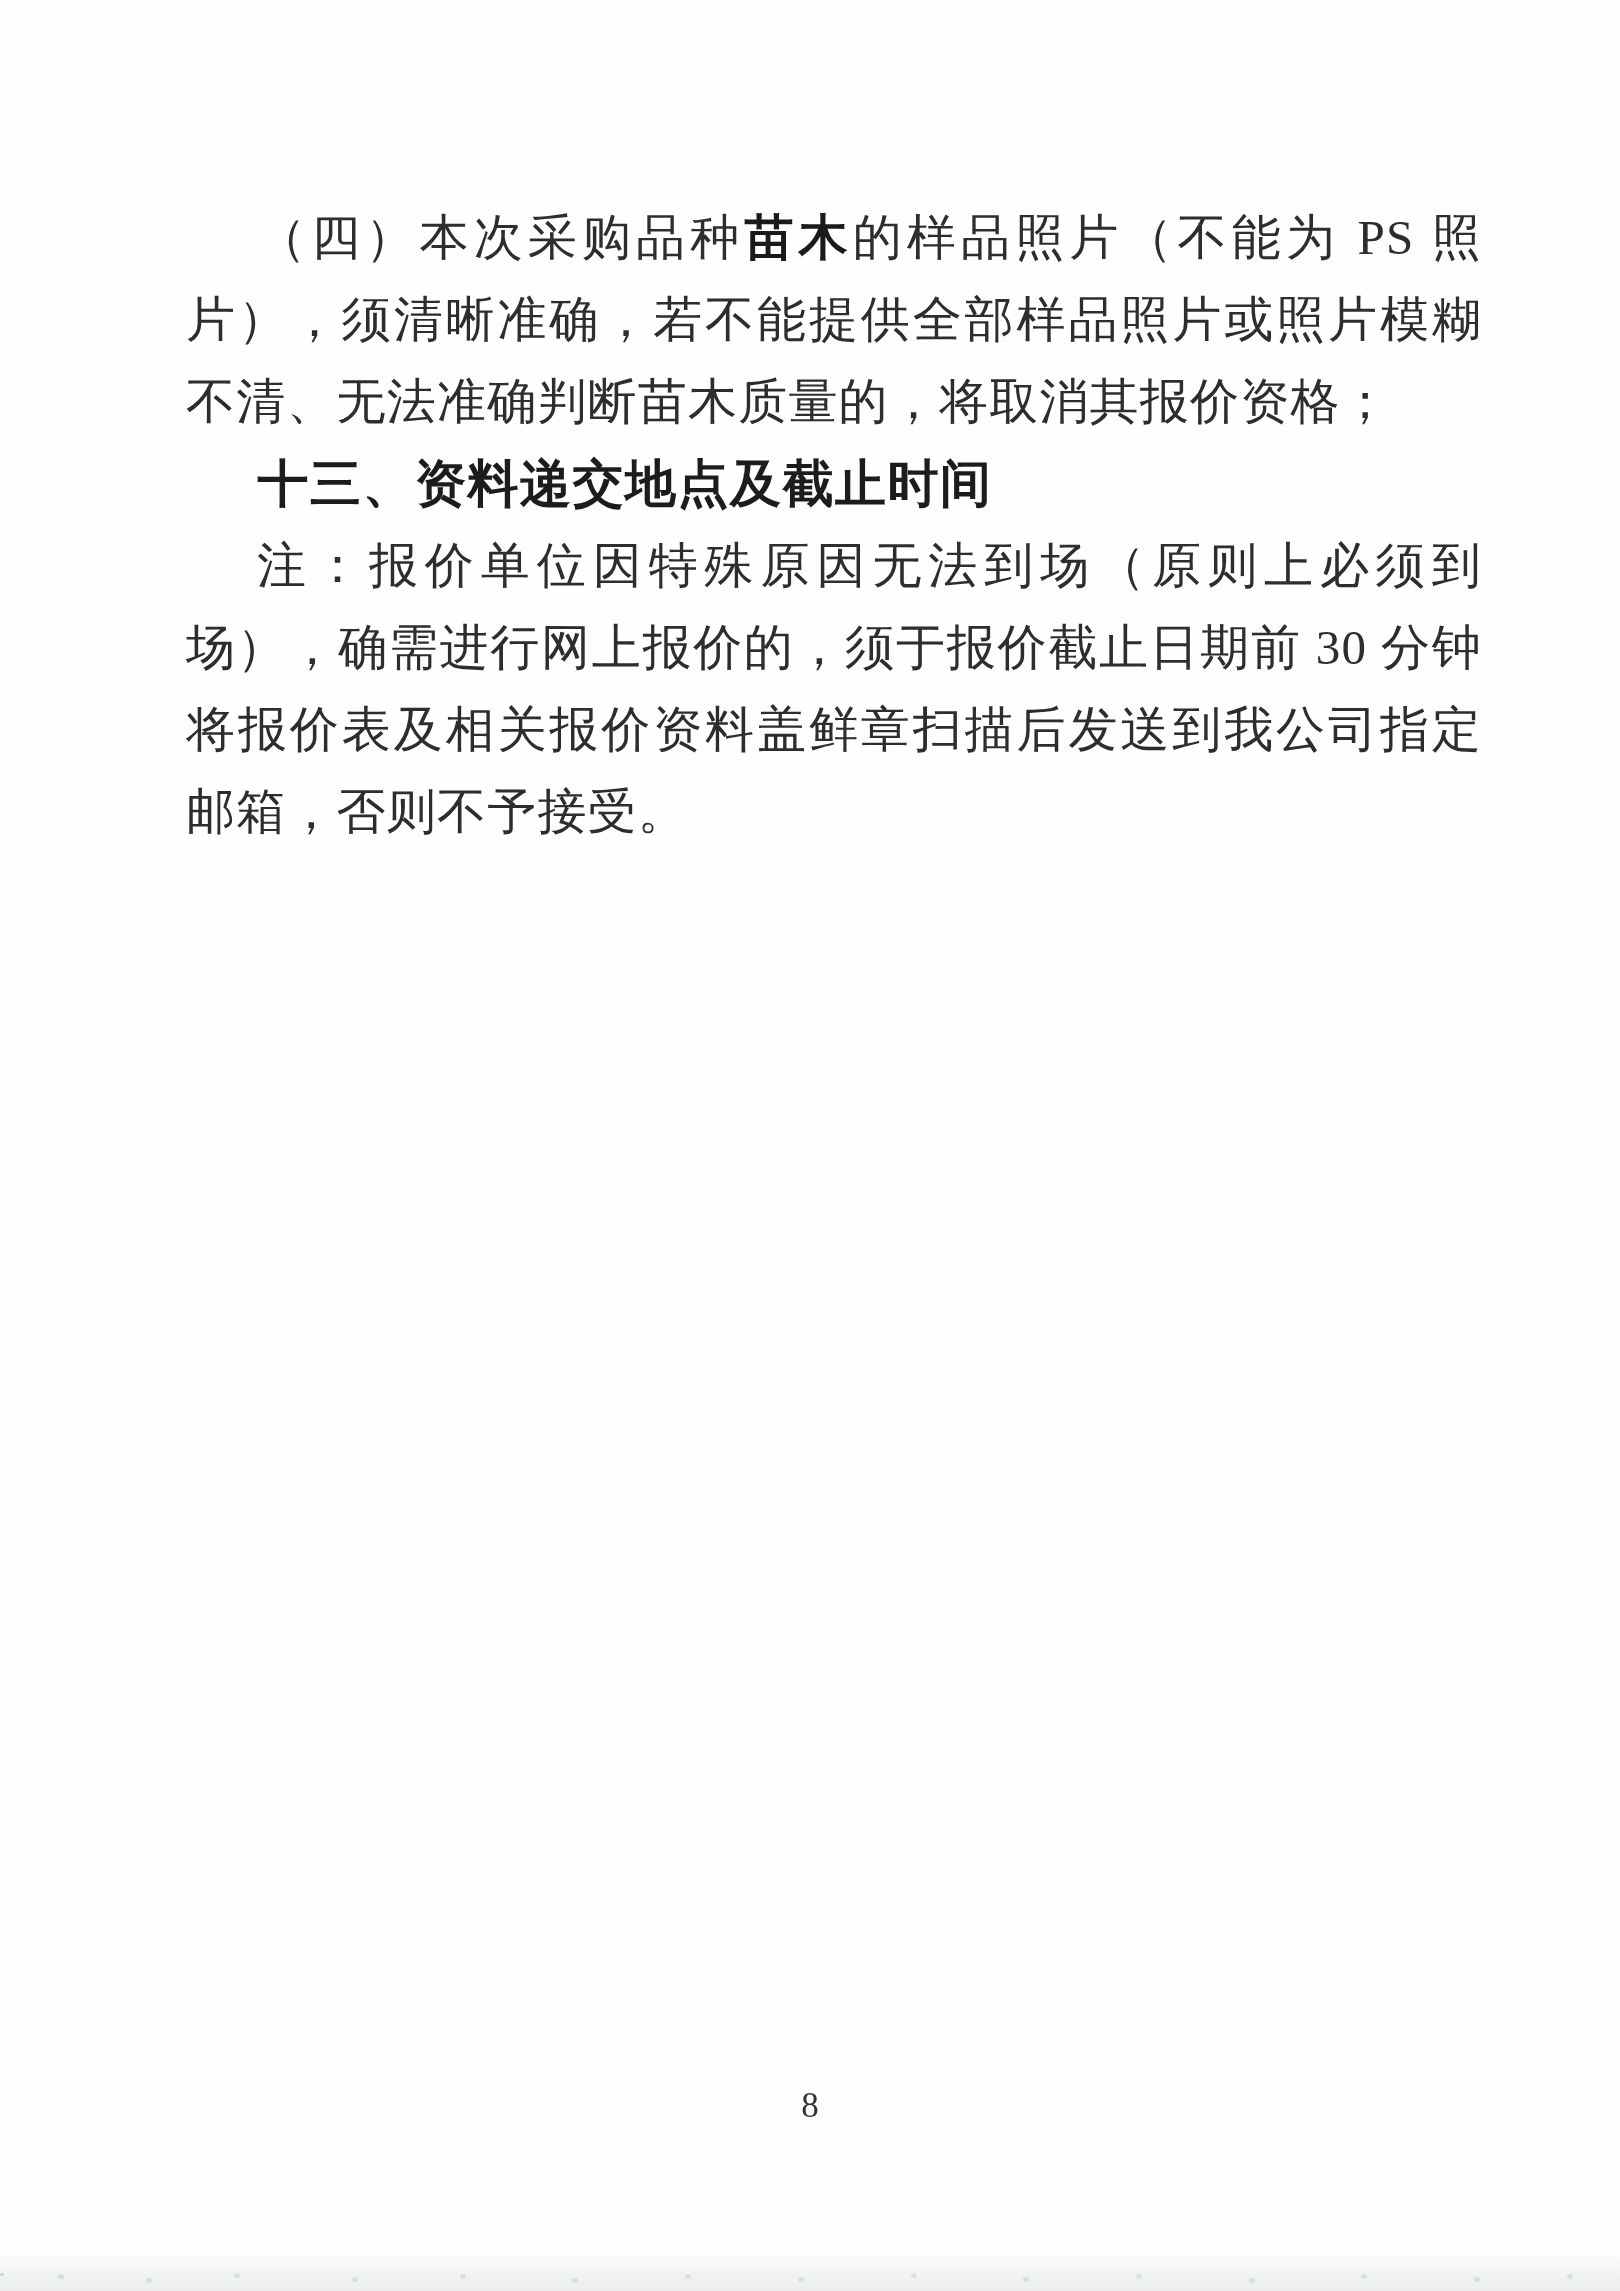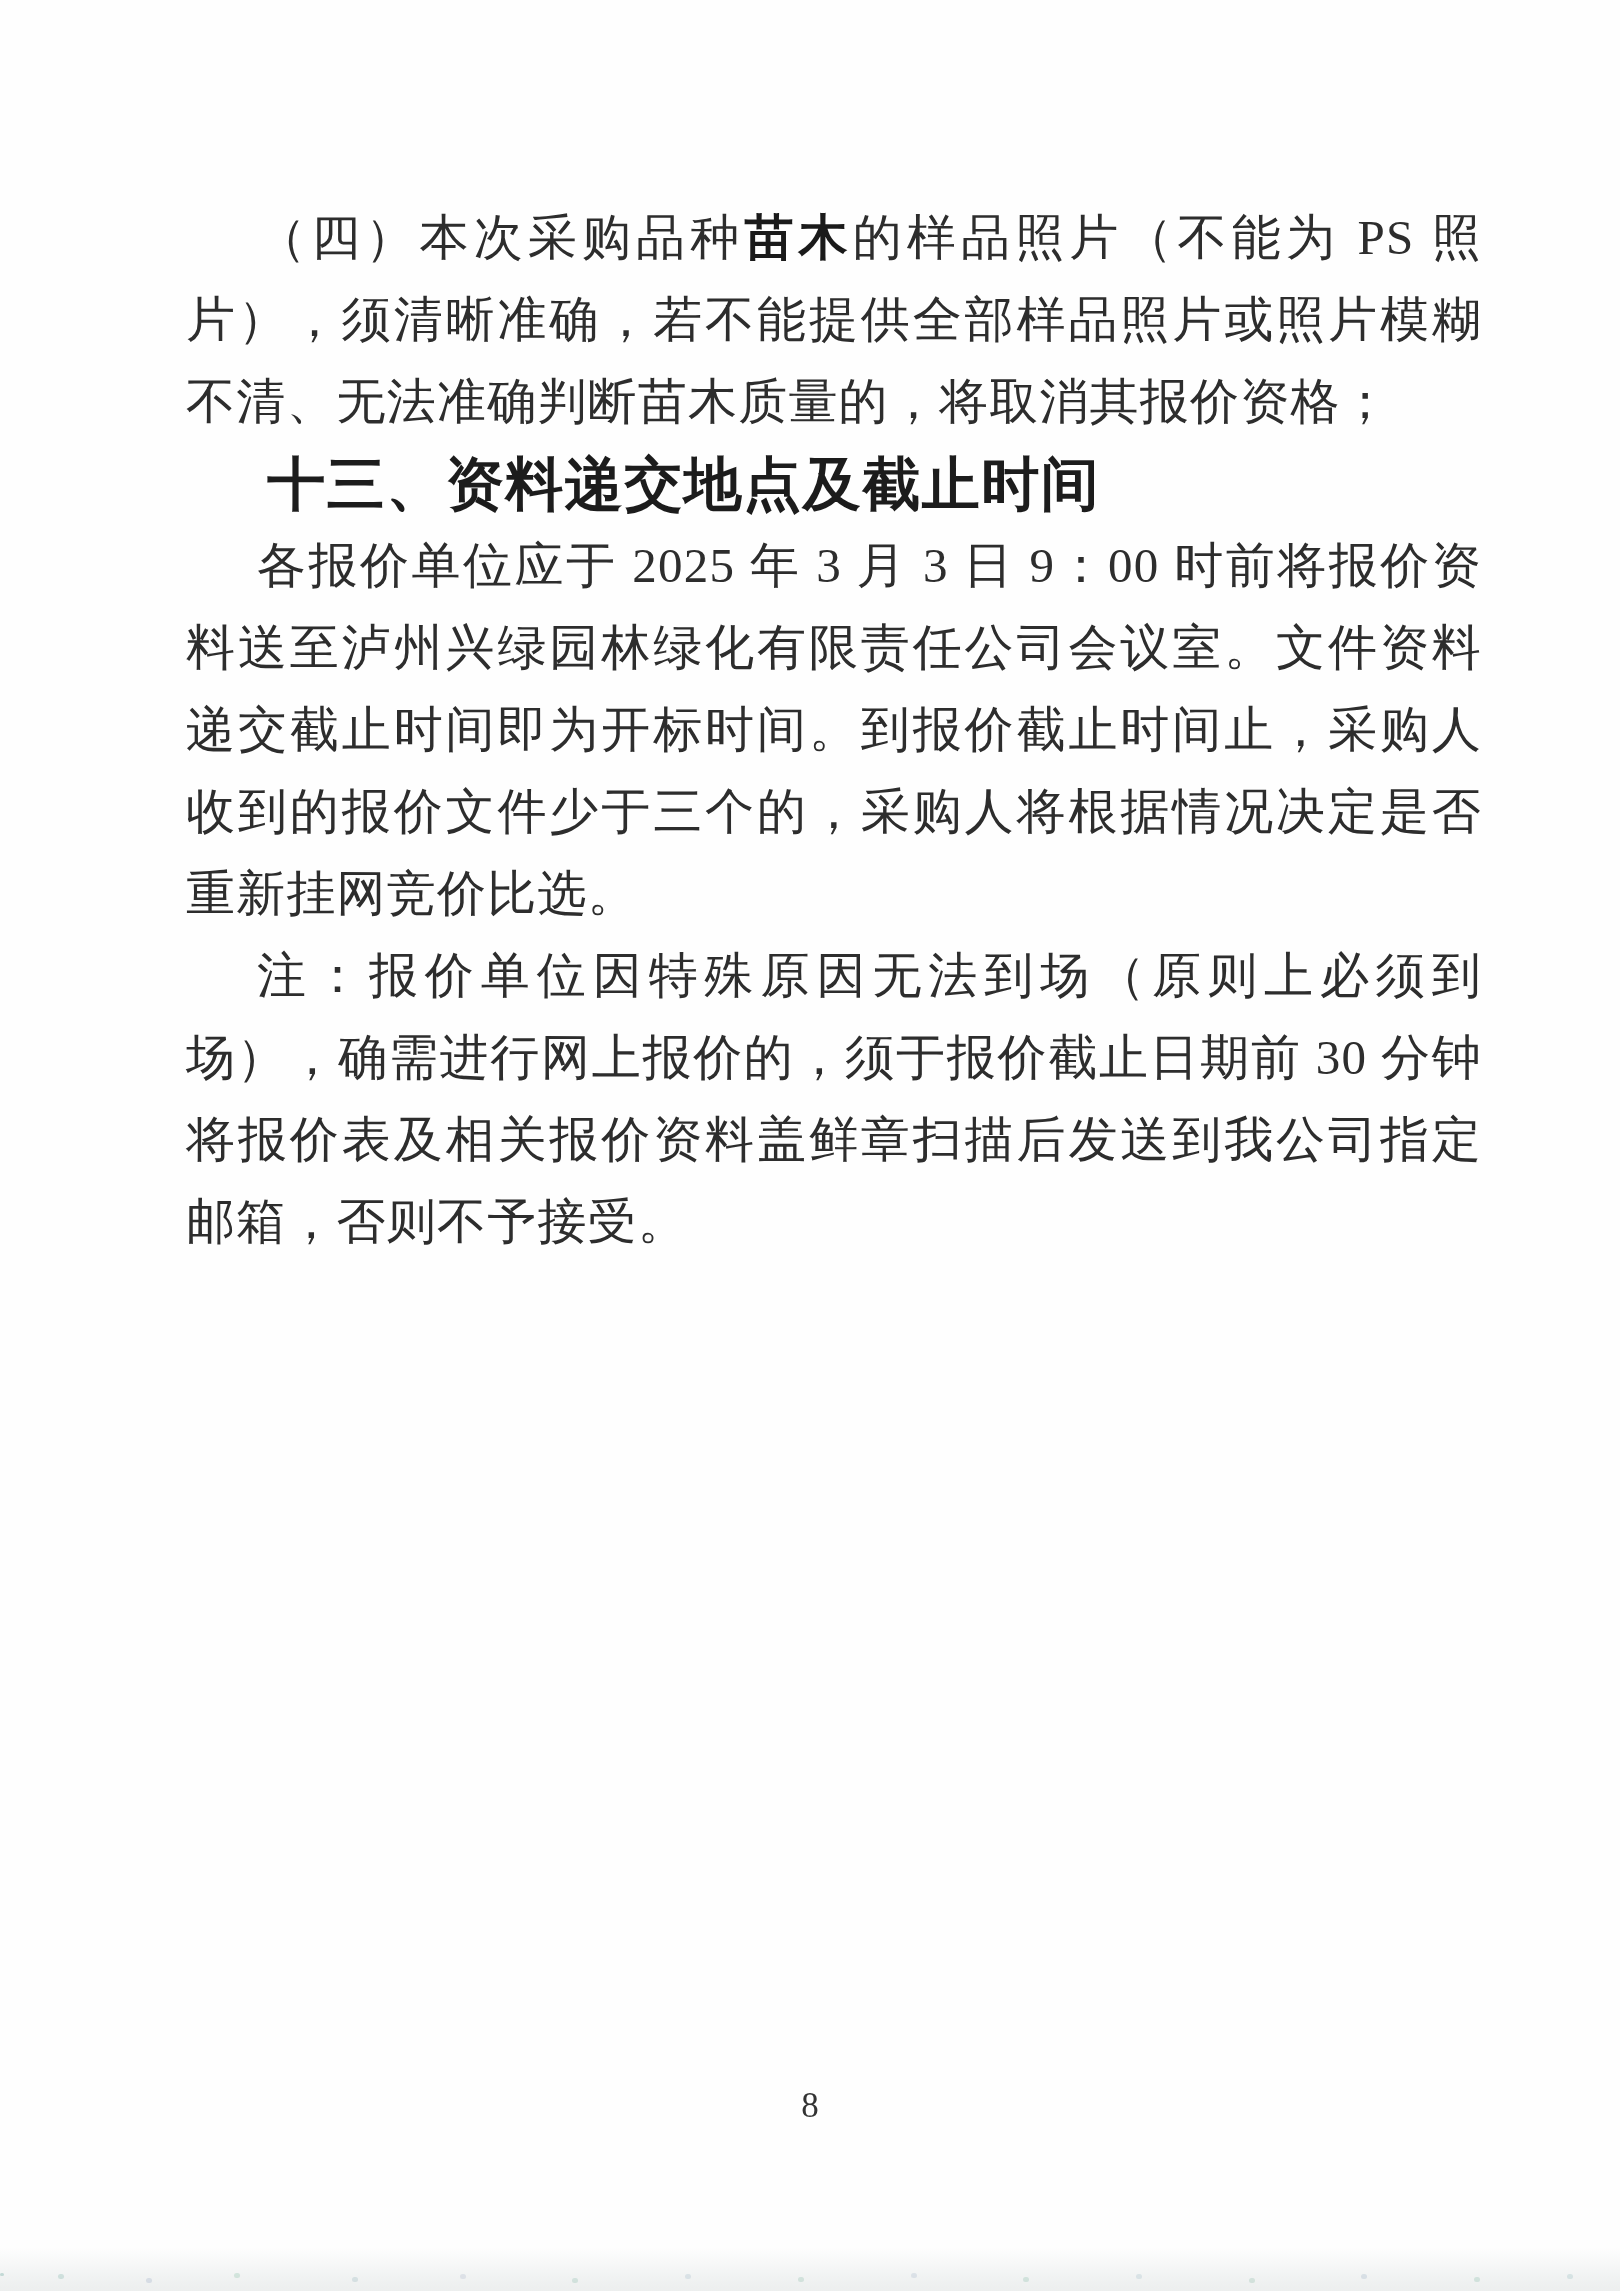--- a/index.html
+++ b/index.html
@@ -26,21 +26,21 @@
     margin: 0;
     font-size: 49px;
     line-height: 82px;
     letter-spacing: 1.2px;
     text-align: justify;
     text-indent: 1.45em;
     font-family: "Liberation Serif", "DejaVu Serif", serif;
   }
   .heading {
     margin: 0;
-    font-size: 58px;
+    font-size: 51px;
     line-height: 82px;
     letter-spacing: 1.5px;
     font-weight: 700;
     color: #1c1c1c;
     text-indent: 1.4em;
     font-family: "Liberation Sans", "DejaVu Sans", sans-serif;
   }
   .bold-cjk {
     font-weight: 700;
     color: #1a1a1a;
@@ -97,21 +97,20 @@
 
 <div class="page">
   <div class="content">
 
     <p class="para"><span>（四）本次采购品种</span><span class="bold-cjk">苗木</span><span>的样品照片（不能为 PS 照片），须清晰准确，若不能提供全部样品照片或照片模糊不清、无法准确判断苗木质量的，将取消其报价资格；</span></p>
 
 
 
     <h2 class="heading">十三、资料递交地点及截止时间</h2>
 
-    <p class="para">各报价单位应于 2025 年 3 月 3 日 9：00 时前将报价资料送至泸州兴绿园林绿化有限责任公司会议室。文件资料递交截止时间即为开标时间。到报价截止时间止，采购人收到的报价文件少于三个的，采购人将根据情况决定是否重新挂网竞价比选。</p>
 
     <p class="para">注：报价单位因特殊原因无法到场（原则上必须到场），确需进行网上报价的，须于报价截止日期前 30 分钟将报价表及相关报价资料盖鲜章扫描后发送到我公司指定邮箱，否则不予接受。</p>
 
 
 
   </div>
 
   <div class="page-number">8</div>
 
   <div class="scan-band"></div>

